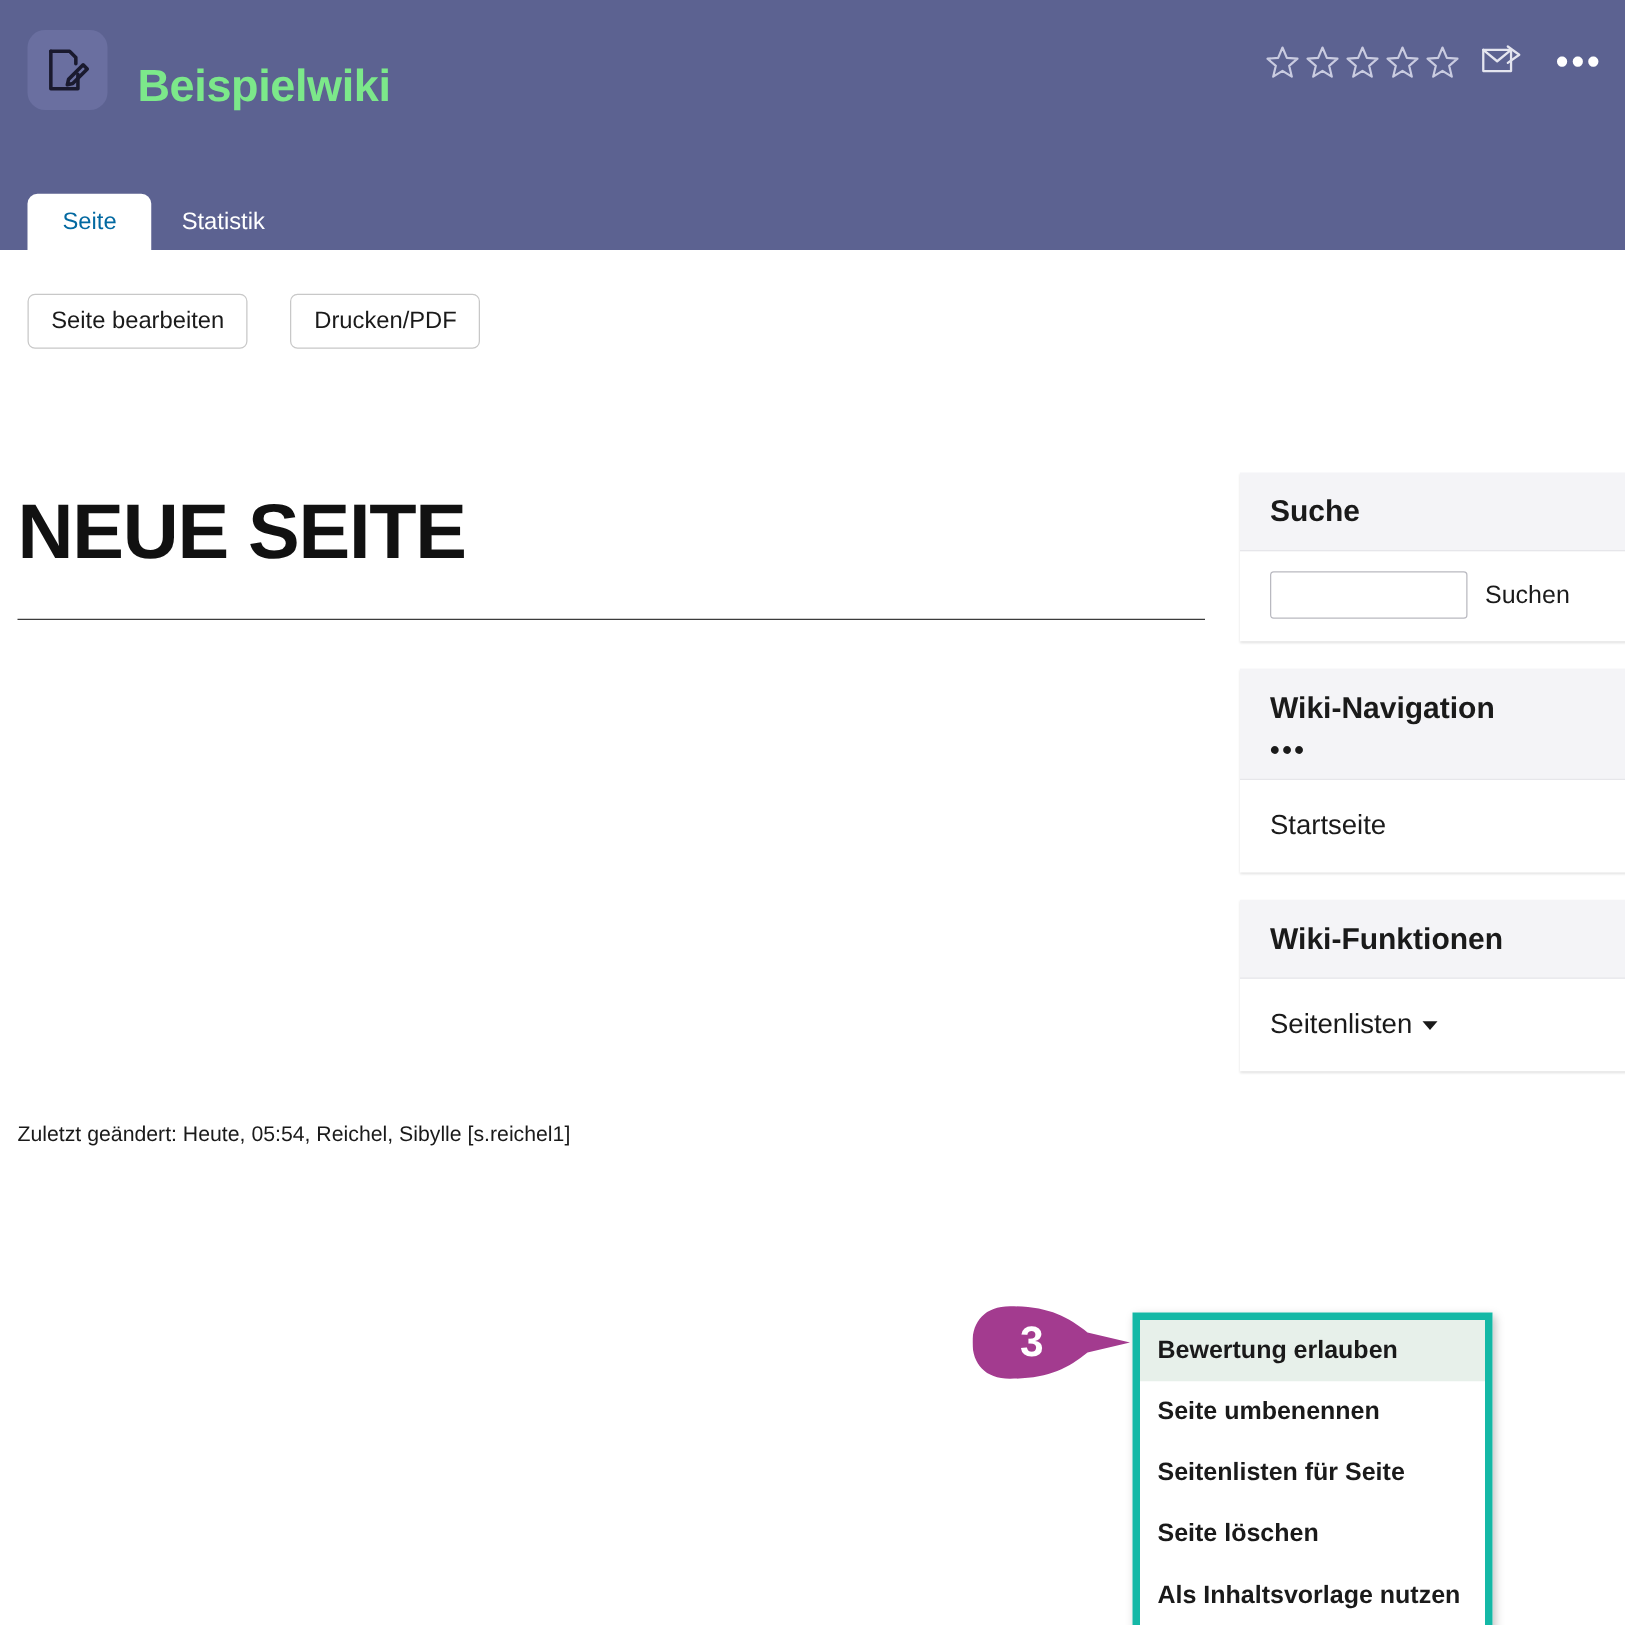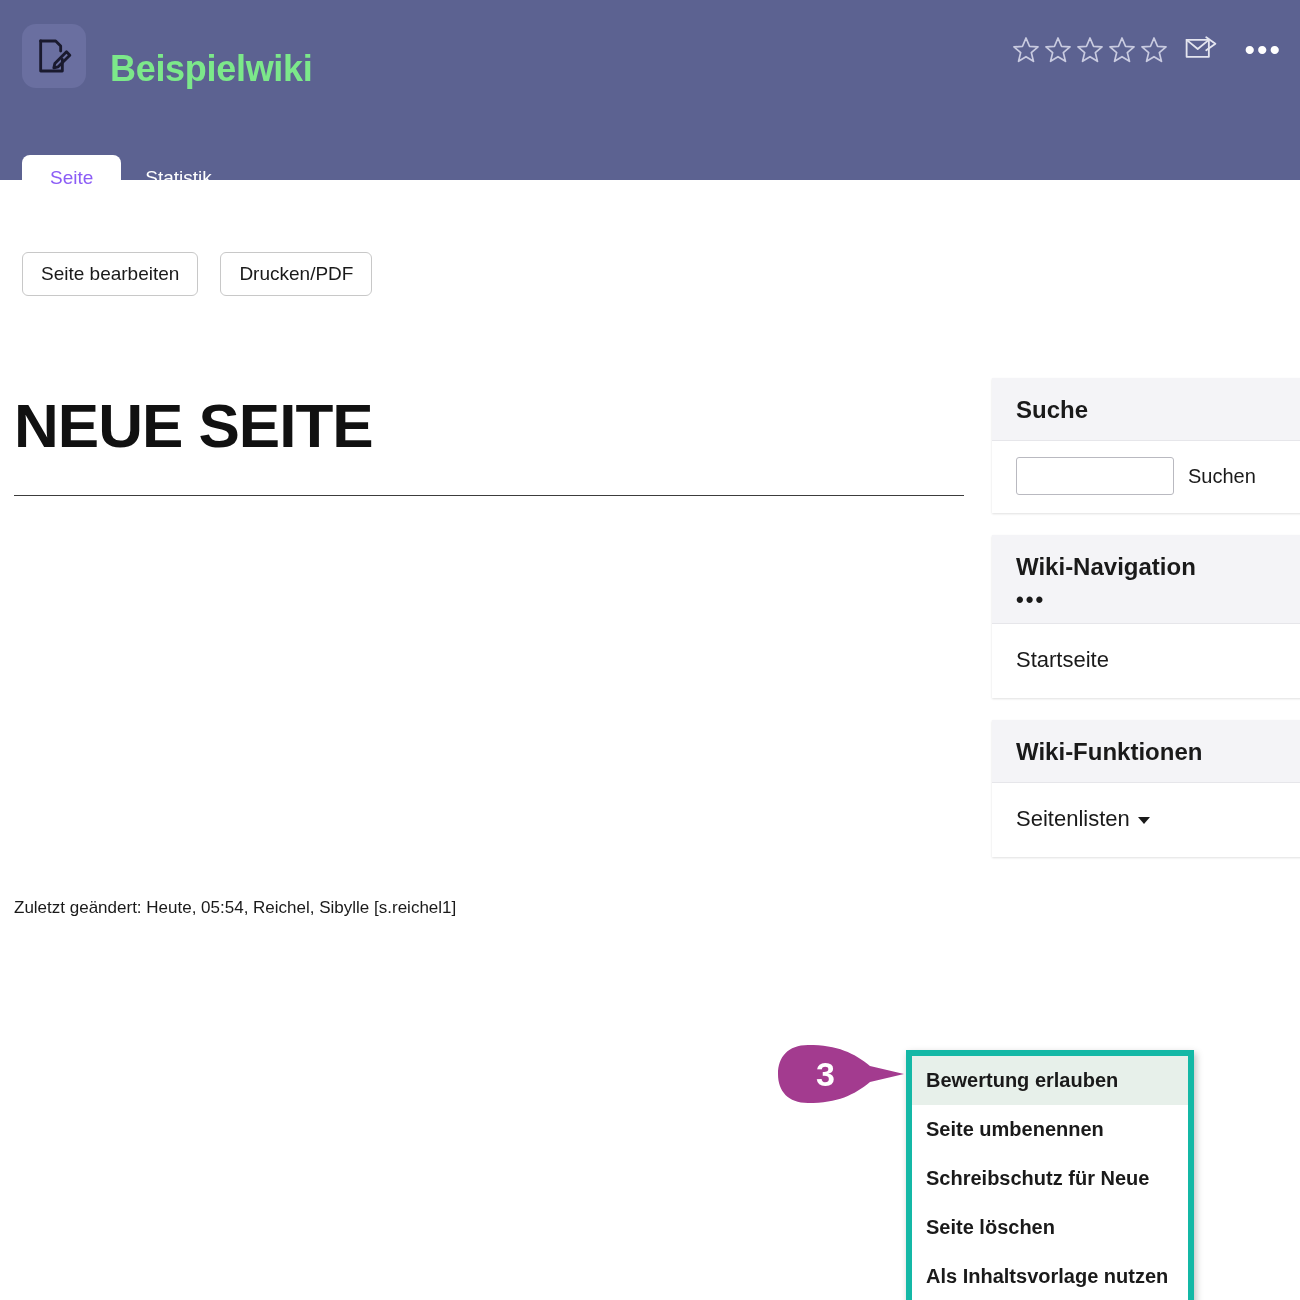--- a/index.html
+++ b/index.html
@@ -8,21 +8,21 @@
     width: 1300px; height: 1300px;
     background: #ffffff;
     font-family: "Liberation Sans", sans-serif;
     overflow: hidden;
   }
 
   
   .header {
     position: absolute;
     left: 0; top: 0;
-    width: 1300px; height: 180px;
+    width: 1300px; height: 200px;
     background: #5c6291;
   }
   .logo-box {
     position: absolute;
     left: 22px; top: 24px;
     width: 64px; height: 64px;
     background: #6a6fa0;
     border-radius: 14px;
   }
   .logo-glyph {
@@ -74,30 +74,30 @@
   }
   .tab {
     padding: 12px 24px 13px 24px;
     font-size: 19px;
     color: #ffffff;
     border-radius: 8px 8px 0 0;
     white-space: nowrap;
   }
   .tab.active {
     background: #ffffff;
-    color: #8b5cf6;
+    color: #0369a1;
     padding: 12px 28px 13px 28px;
   }
 
   
   .toolbar {
     position: absolute;
-    left: 22px; top: 252px;
+    left: 22px; top: 235px;
     display: flex;
-    gap: 22px;
+    gap: 34px;
   }
   .btn {
     background: #ffffff;
     border: 1px solid #c8c8c8;
     border-radius: 6px;
     padding: 10px 18px;
     font-size: 19px;
     color: #1a1a1a;
     cursor: pointer;
     font-family: "Liberation Sans", sans-serif;
@@ -335,21 +335,21 @@
     <div class="panel-head">Wiki-Funktionen</div>
     <div class="panel-body">
       <a class="rail-link" href="#"><span>Seitenlisten</span><span class="caret"></span></a>
     </div>
   </div>
 </div>
 
 <div class="dropdown">
   <div class="dd-item highlight">Bewertung erlauben</div>
   <div class="dd-item">Seite umbenennen</div>
-  <div class="dd-item">Schreibschutz für Neue</div>
+  <div class="dd-item">Seitenlisten für Seite</div>
   <div class="dd-item">Seite löschen</div>
   <div class="dd-item">Als Inhaltsvorlage nutzen</div>
 </div>
 
 <div class="callout">
   <svg width="130" height="62" viewBox="0 0 130 62">
     <path d="M30 2 C 60 2, 76 10, 92 23 L 126 31 L 92 39 C 76 52, 60 60, 30 60 C 10 60, 0 48, 0 31 C 0 14, 10 2, 30 2 Z" fill="#a33b8f"></path>
   </svg>
   <div class="callout-num">3</div>
 </div>

